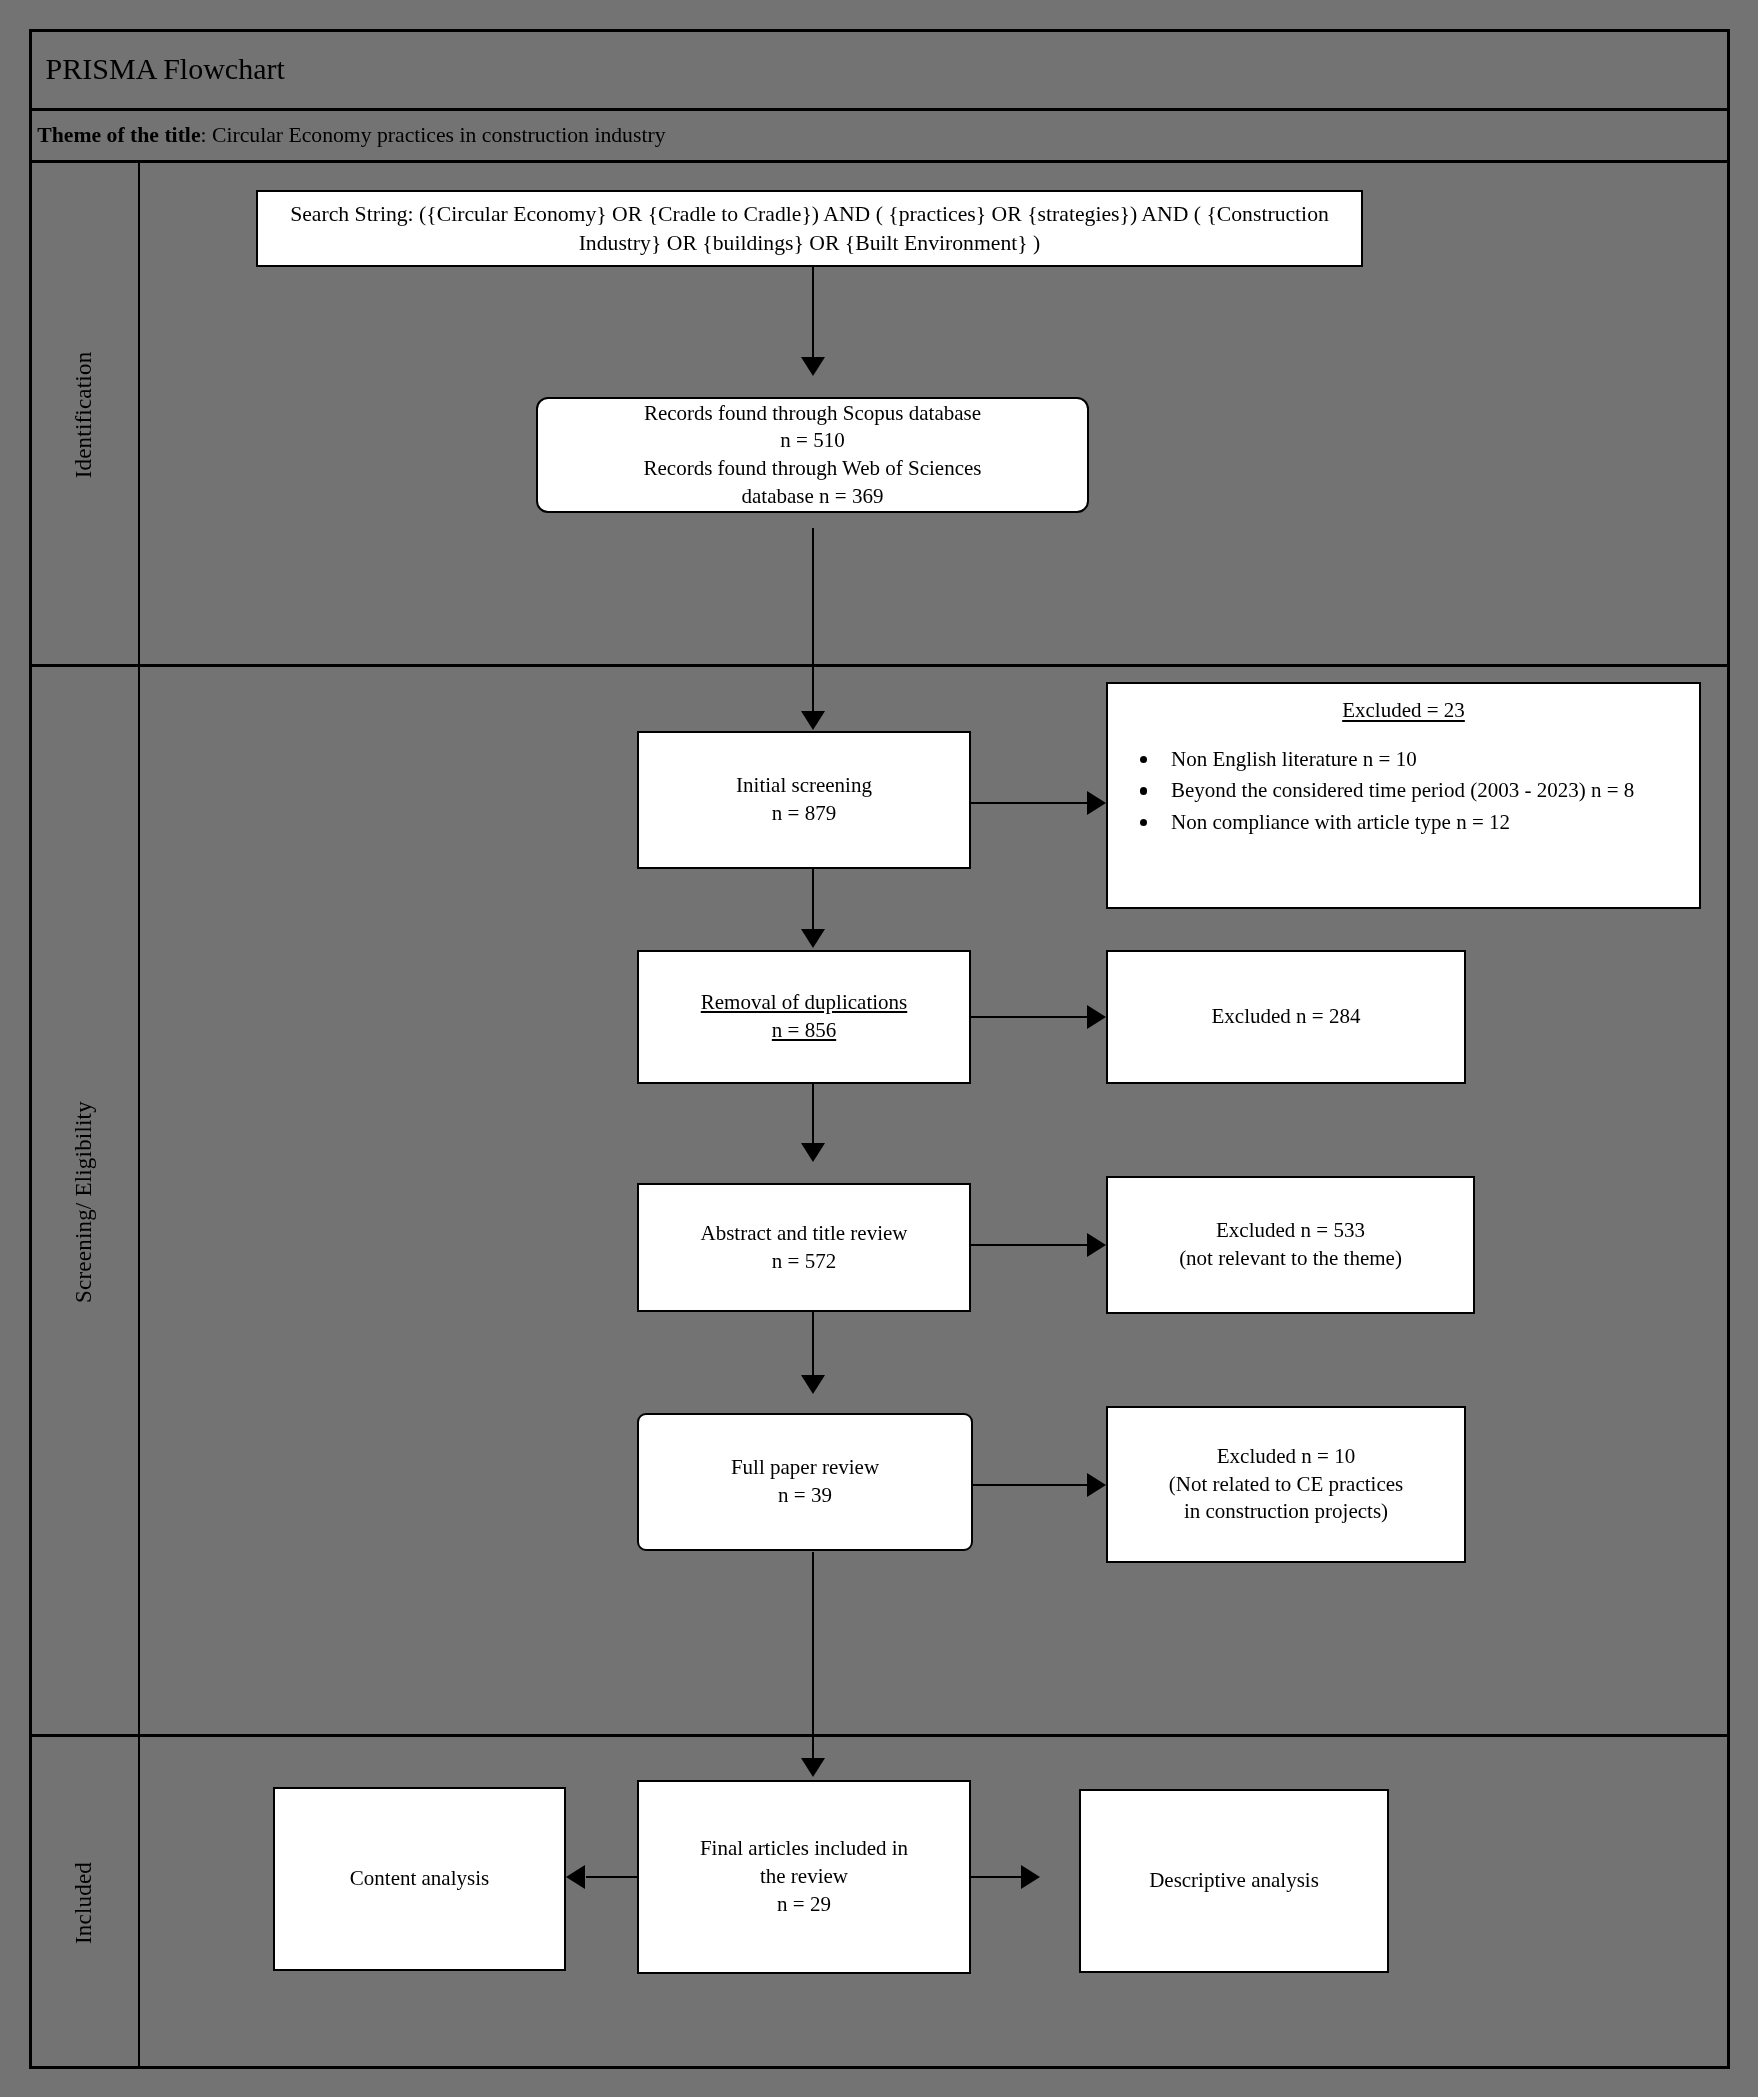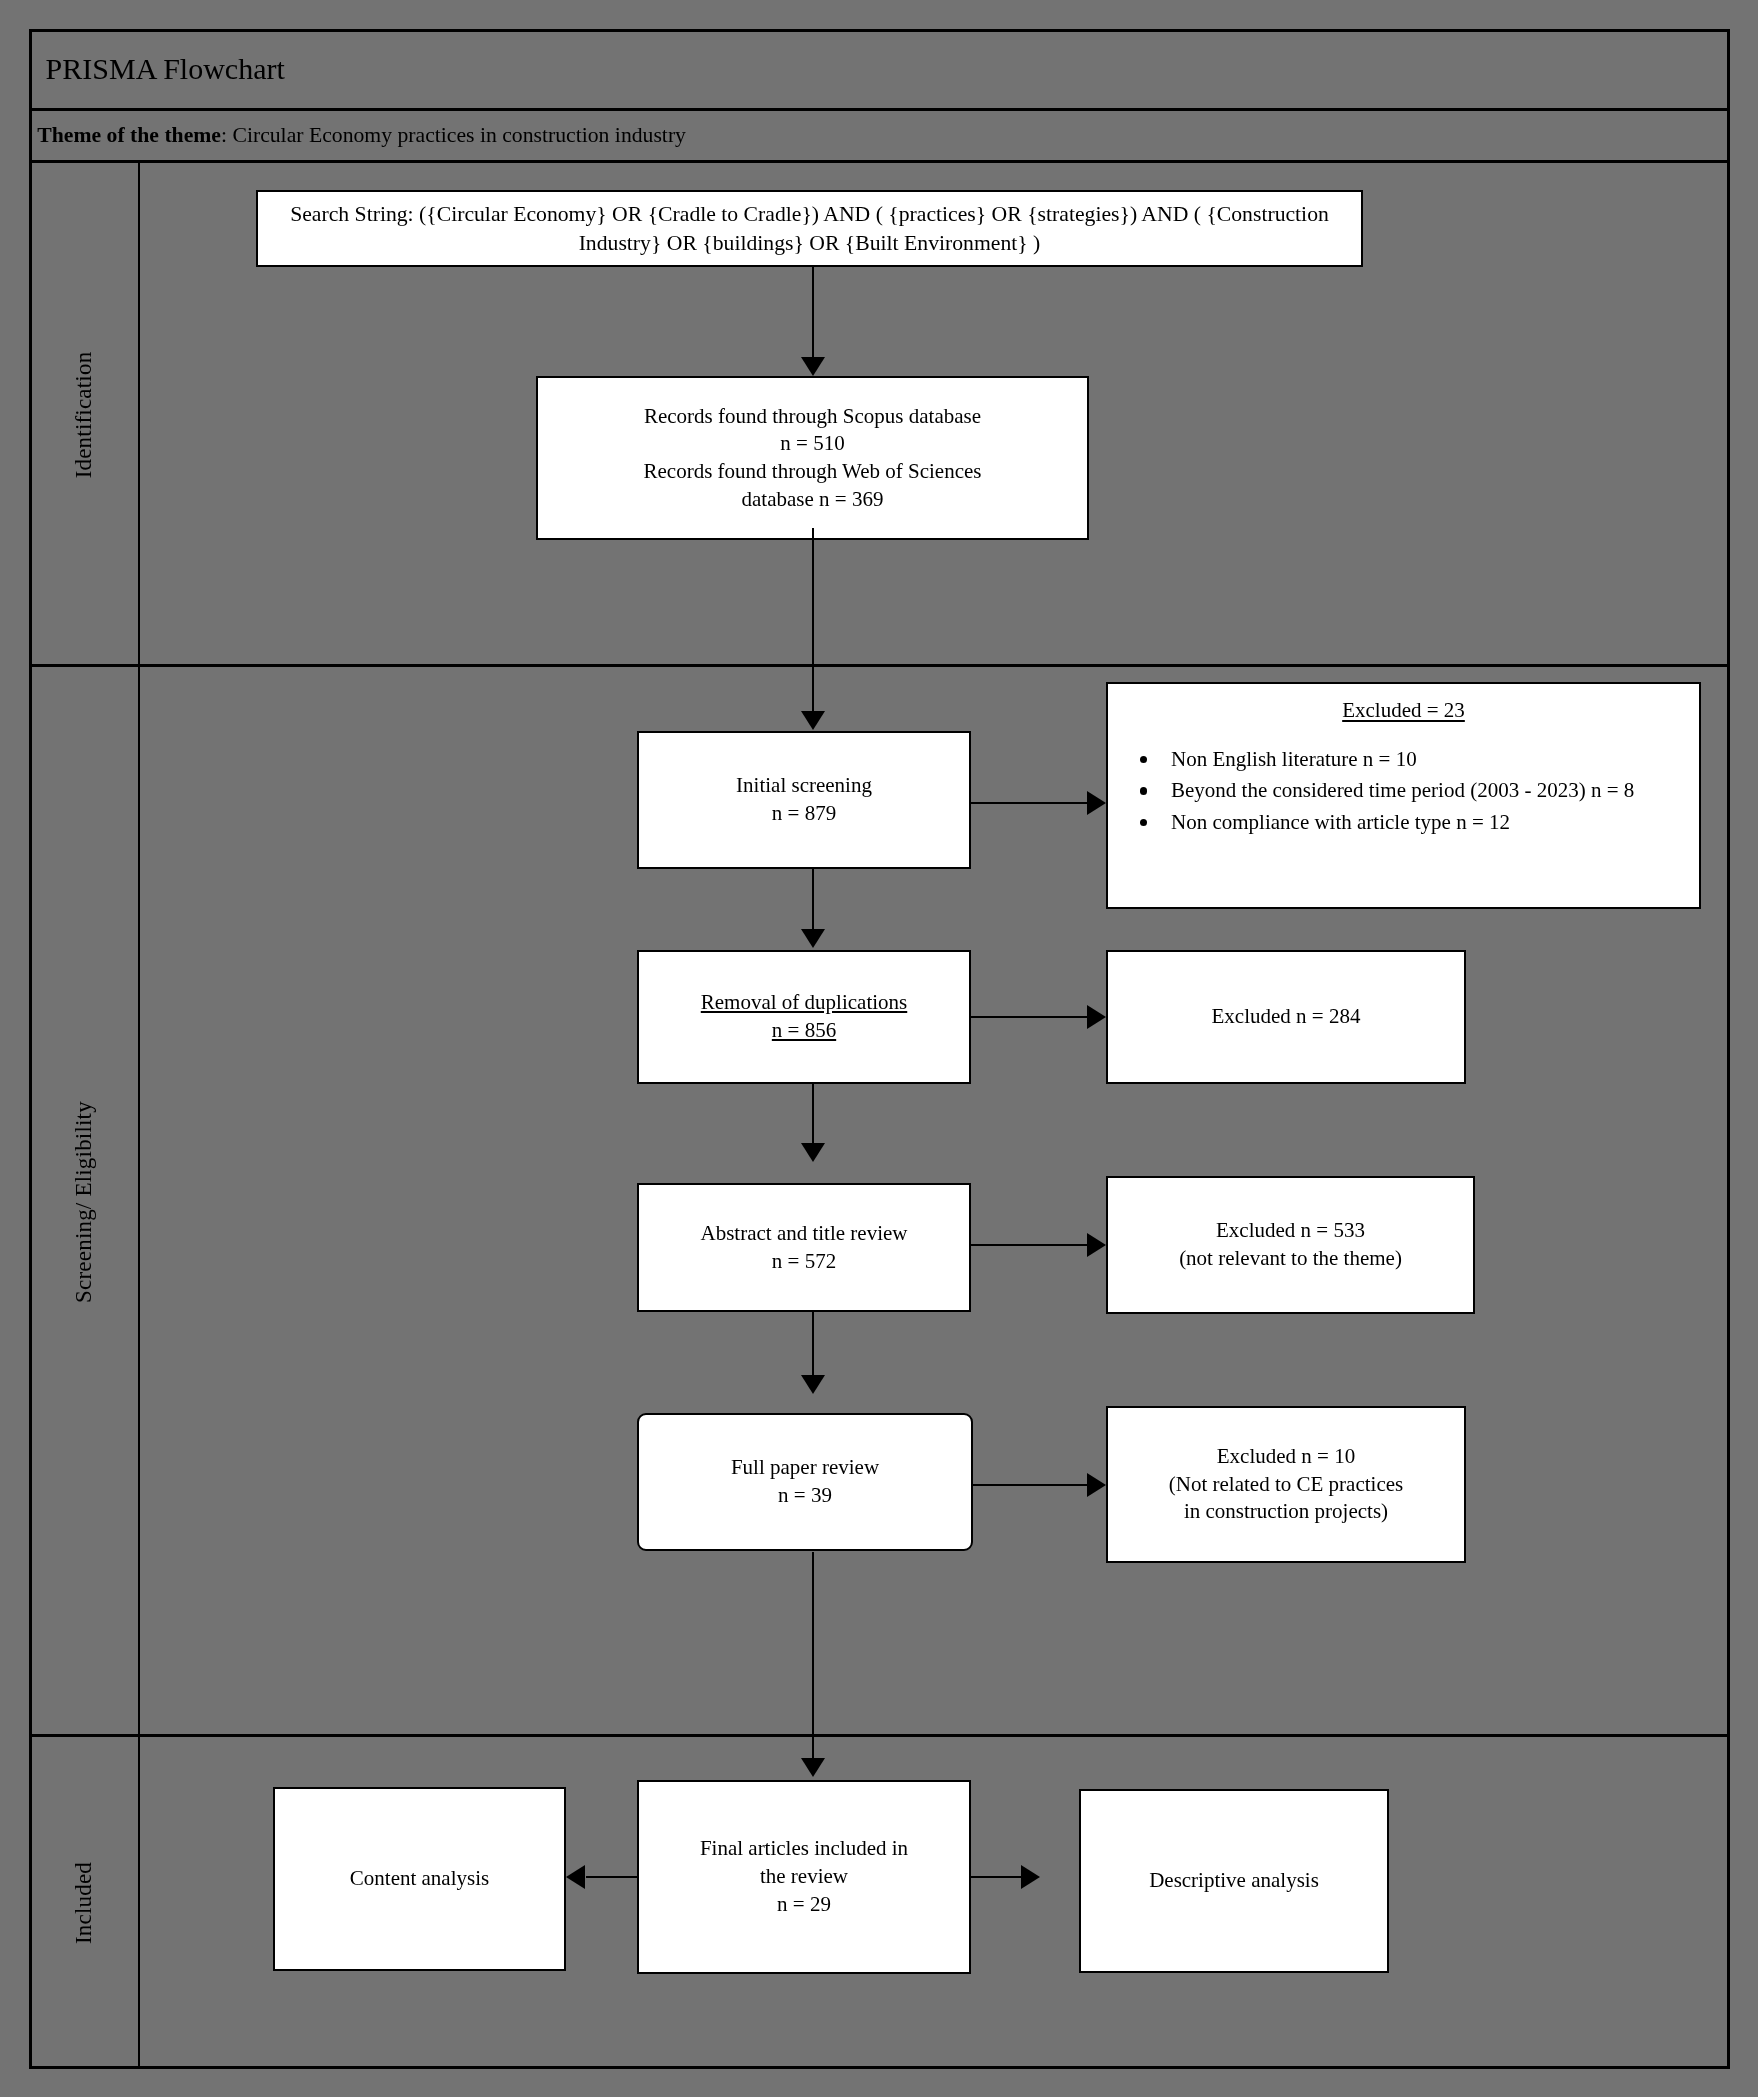--- a/index.html
+++ b/index.html
@@ -121,21 +121,21 @@
     justify-content: center;
     text-align: center;
     font-size: 21px;
     line-height: 1.32;
     padding: 4.6px 8.3px;
   }
   .box .inner { width: 100%; }
 
   
   #search-string-box { left: 256px;  top: 190px;  width: 1107px; height: 77px; font-size: 21.7px; padding: 1.8px 12px; }
-  #records-box       { left: 536px; top: 376px;  width: 553px; height: 164px; }
+  #records-box       { left: 536px; top: 397px;  width: 553px; height: 116px; border-radius: 12px; }
   #initial-box       { left: 637px; top: 731px; width: 334px;  height: 138px; }
   #excluded23-box    { left: 1106px; top: 682px; width: 595px; height: 227px;
                        display: block; text-align: left; padding: 0; font-size: 20px; }
   #dupl-box          { left: 637px; top: 950px; width: 334px;  height: 134px; text-decoration: underline; }
   #excl284-box       { left: 1106px; top: 950px; width: 360px;  height: 134px; }
   #abstract-box      { left: 637px; top: 1183px; width: 334px;  height: 129px; }
   #excl533-box       { left: 1106px; top: 1176px; width: 369px;  height: 138px; }
   #fullpaper-box     { left: 637px; top: 1413px; width: 336px;  height: 138px; border-radius: 9px; }
   #excl10-box        { left: 1106px; top: 1406px; width: 360px;  height: 157px; }
   #final-box         { left: 637px; top: 1780px; width: 334px;  height: 194px; }
@@ -210,21 +210,21 @@
 
 <div id="page">
 
   <div class="frame"></div>
 
   <div class="title-row">
     <div class="title-text">PRISMA Flowchart</div>
   </div>
 
   <div class="theme-row">
-    <div class="theme-text"><b>Theme of the theme</b><span>: Circular Economy practices in construction industry</span></div>
+    <div class="theme-text"><b>Theme of the title</b><span>: Circular Economy practices in construction industry</span></div>
   </div>
 
   <div class="band b-ident"></div>
   <div class="band b-screen"></div>
   <div class="band b-incl"></div>
 
   <div class="label-rule lr-ident"></div>
   <div class="label-rule lr-screen"></div>
   <div class="label-rule lr-incl"></div>
 

